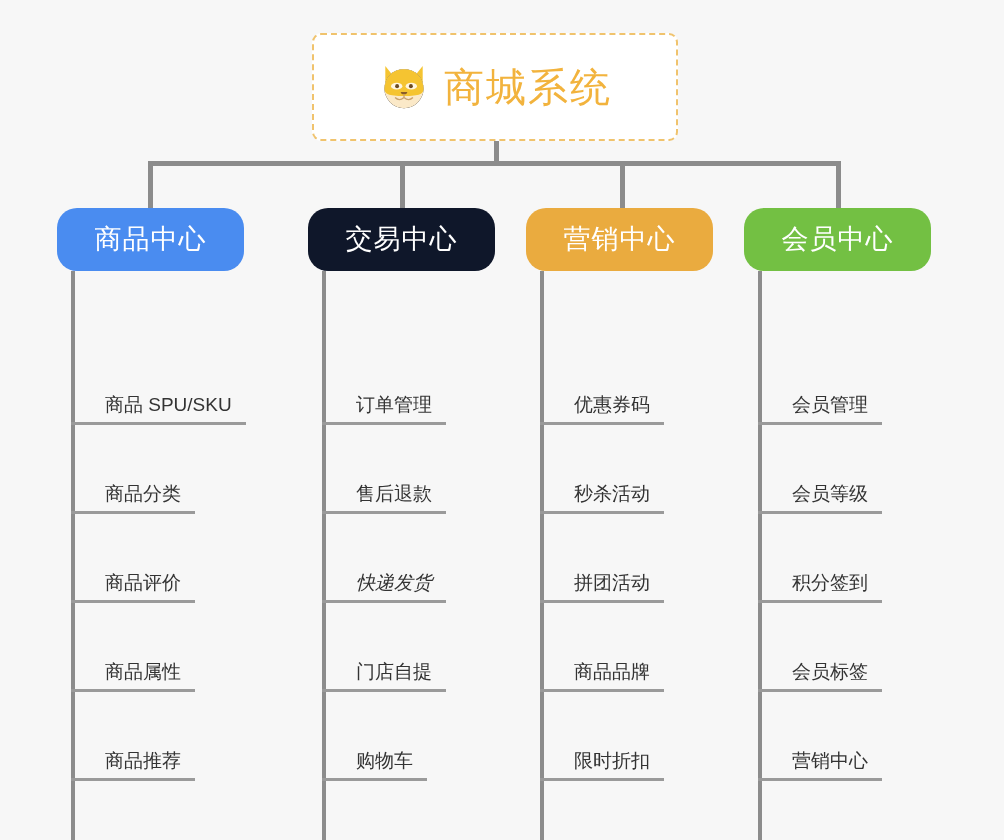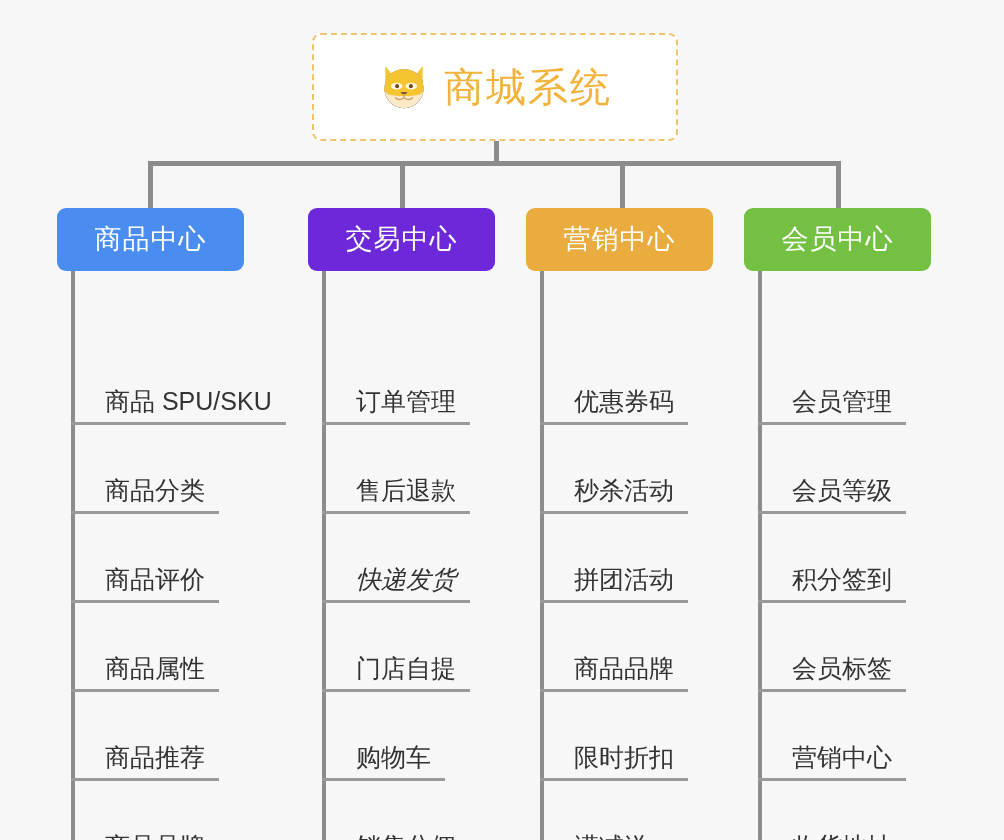--- a/index.html
+++ b/index.html
@@ -67,21 +67,21 @@
   
   .stem { left: 494px; top: 141px; height: 22px; }
   
   .bus  { left: 148px; top: 161px; width: 693px; }
 
   
   .cat-box {
     position: absolute;
     width: 187px;
     height: 63px;
-    border-radius: 9px;
+    border-radius: 20px;
     display: flex;
     align-items: center;
     justify-content: center;
     box-sizing: border-box;
   }
   .cat-label {
     font-size: 27px;
     color: #ffffff;
     letter-spacing: 1px;
     line-height: 1;
@@ -103,21 +103,21 @@
   .leaf {
     position: absolute;
     left: 0;
     height: 89px;
     display: flex;
     align-items: flex-end;
     box-sizing: border-box;
   }
   .leaf-text {
     display: inline-block;
-    font-size: 25px;
+    font-size: 19px;
     color: #333333;
     line-height: 1.15;
     white-space: nowrap;
     padding: 0 14px 6px 34px;
     border-bottom: 3px solid #9a9a9a;
   }
 </style>
 </head>
 <body>
 
@@ -147,21 +147,21 @@
   <div class="conn conn-v stem"></div>
   <div class="conn conn-h bus"></div>
   <div class="conn conn-v" style="left:148px; top:161px; height:50px;"></div>
   <div class="conn conn-v" style="left:400px; top:161px; height:50px;"></div>
   <div class="conn conn-v" style="left:620px; top:161px; height:50px;"></div>
   <div class="conn conn-v" style="left:836px; top:161px; height:50px;"></div>
 
   <div class="cat-box" id="cat-0" style="left: 57px; top: 208px; background: rgb(74, 140, 240);">
     <span class="cat-label" style="color: rgb(255, 255, 255);">商品中心</span>
   </div>
-  <div class="cat-box" id="cat-1" style="left: 308px; top: 208px; background: #6d28d9;">
+  <div class="cat-box" id="cat-1" style="left: 308px; top: 208px; background: #0f172a;">
     <span class="cat-label" style="color: rgb(255, 255, 255);">交易中心</span>
   </div>
   <div class="cat-box" id="cat-3" style="left: 744px; top: 208px; background: rgb(115, 192, 67);">
     <span class="cat-label" style="color: rgb(255, 255, 255);">会员中心</span>
   </div>
   <div class="cat-box" id="cat-2" style="left: 526px; top: 208px; background: rgb(234, 171, 63);">
     <span class="cat-label" style="color: rgb(255, 255, 255);">营销中心</span>
   </div>
 
   <div class="col" id="col-0" style="left:71px;">

